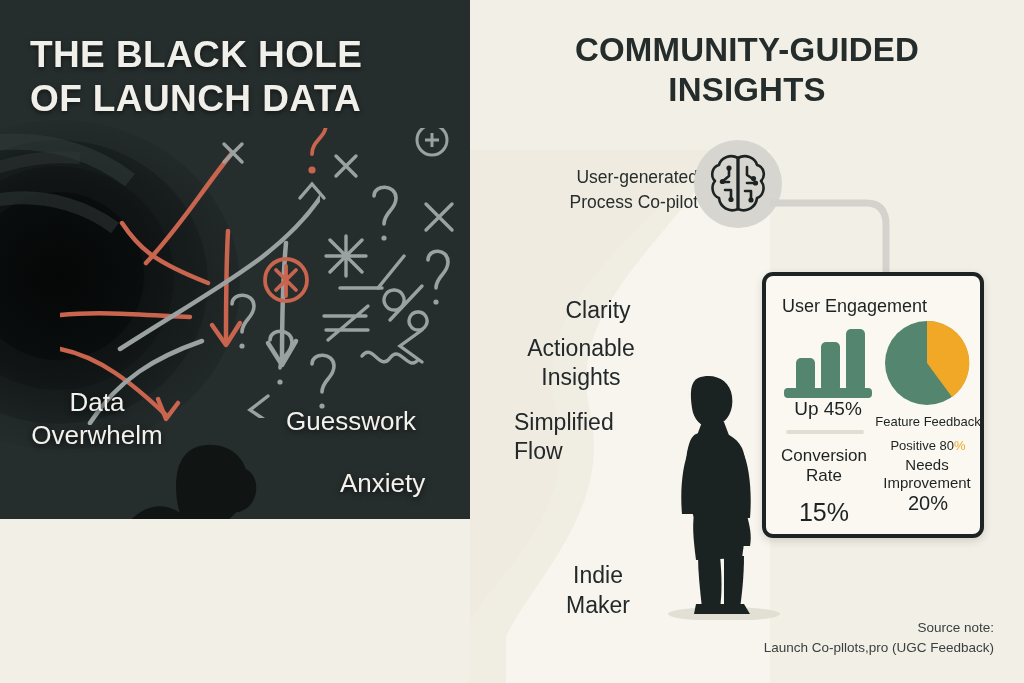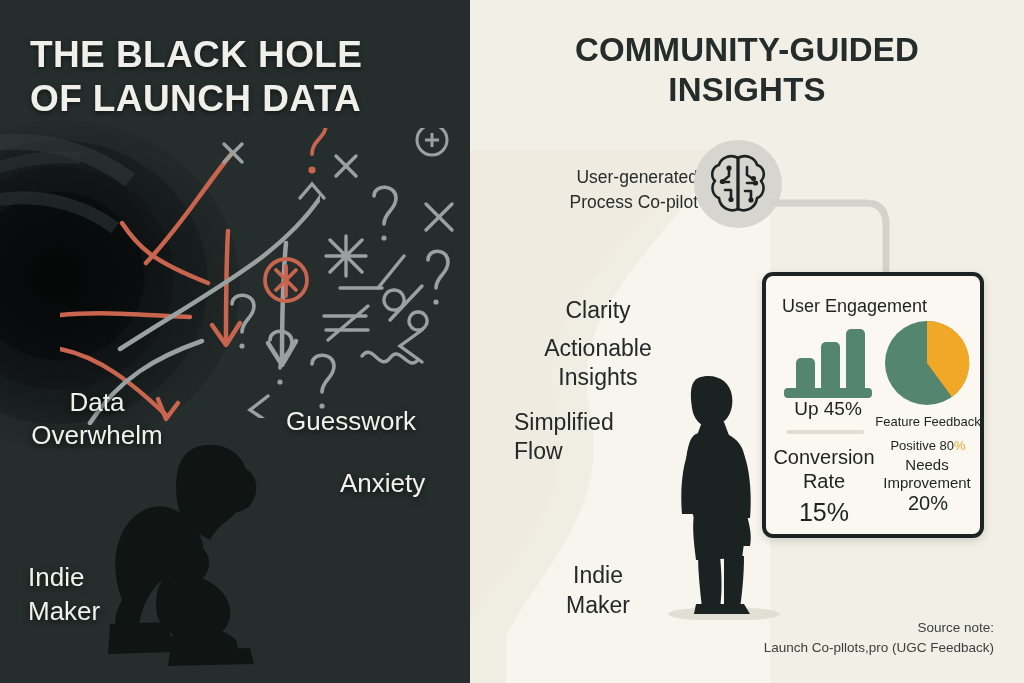--- a/index.html
+++ b/index.html
@@ -1,20 +1,20 @@
 <!DOCTYPE html>
 <html><head>
 <meta charset="utf-8">
 <style>
   html,body{margin:0;padding:0;background:#ffffff;}
   body{font-family:"Liberation Sans",sans-serif;}
   .stage{position:relative;width:1024px;height:683px;overflow:hidden;background:#f2efe6;}
 
   
-  .panel-left{position:absolute;left:0;top:0;width:470px;height:683px;
+  .panel-left{position:absolute;left:0;top:0;width:470px;height:519px;
     background:#262e2d;overflow:hidden;}
   .vortex{position:absolute;left:-120px;top:120px;width:360px;height:330px;}
   .ring{position:absolute;border-radius:50%;}
   .r1{left:0;top:0;width:360px;height:330px;background:radial-gradient(ellipse at 55% 50%,#14191a 0%,#1b2221 40%,#262e2d 78%);}
   .r2{left:28px;top:20px;width:300px;height:284px;background:radial-gradient(ellipse at 52% 48%,#0d1112 0%,#161c1c 55%,rgba(38,46,45,0) 88%);}
   .r3{left:62px;top:46px;width:232px;height:224px;background:radial-gradient(ellipse at 50% 50%,#080b0b 0%,#101414 60%,rgba(38,46,45,0) 92%);}
   .r4{left:92px;top:72px;width:172px;height:168px;background:radial-gradient(ellipse at 50% 50%,#050707 0%,#0a0d0d 70%,rgba(38,46,45,0) 100%);}
   .arcsvg{position:absolute;left:-130px;top:110px;width:420px;height:360px;}
 
   .left-title{position:absolute;left:30px;top:33px;width:420px;color:#f0efe9;
@@ -38,36 +38,36 @@
 
   .brainwrap{position:absolute;left:224px;top:140px;width:88px;height:88px;}
   .braincirc{position:absolute;left:0;top:0;width:88px;height:88px;border-radius:50%;
     background:#d6d5d0;}
   .brainlbl{position:absolute;left:48px;top:165px;width:180px;text-align:right;
     color:#262d2c;font-size:17.5px;line-height:1.45;}
   .connector{position:absolute;left:300px;top:185px;width:130px;height:110px;}
 
   .lbl-light{position:absolute;color:#23292a;font-size:23px;line-height:1.28;}
   .lbl-clarity{left:52px;top:296px;width:152px;text-align:center;}
-  .lbl-action{left:40px;top:334px;width:176px;text-align:center;}
+  .lbl-action{left:23px;top:334px;width:176px;text-align:center;}
   .lbl-simple{left:44px;top:408px;width:168px;}
   .lbl-indie-r{left:68px;top:560px;width:120px;text-align:center;line-height:1.32;}
   .stander{position:absolute;left:180px;top:368px;width:130px;height:252px;}
 
   
   .card{position:absolute;left:292px;top:272px;width:222px;height:266px;
     background:#faf8f1;border:4px solid #1d2322;border-radius:11px;box-sizing:border-box;
     box-shadow:0 3px 8px rgba(0,0,0,.14);}
   .card-title{position:absolute;left:16px;top:20px;color:#1d2322;font-size:18px;}
   .bars{position:absolute;left:18px;top:52px;width:88px;height:70px;}
   .bartxt{position:absolute;left:12px;top:122px;width:100px;text-align:center;
     color:#1d2322;font-size:19px;}
   .hr{position:absolute;left:20px;top:154px;width:78px;height:4px;background:#e2ded2;border-radius:2px;}
   .conv{position:absolute;left:2px;top:170px;width:112px;text-align:center;
-    color:#1d2322;font-size:20px;line-height:1.18;}
+    color:#1d2322;font-size:17px;line-height:1.18;}
   .convval{position:absolute;left:2px;top:222px;width:112px;text-align:center;
     color:#1d2322;font-size:25px;}
   .pie{position:absolute;left:118px;top:44px;width:86px;height:86px;}
   .feedlbl{position:absolute;left:106px;top:138px;width:112px;text-align:center;
     color:#1d2322;font-size:13px;}
   .posline{position:absolute;left:106px;top:162px;width:112px;text-align:center;
     color:#1d2322;font-size:13px;}
   .posline .pct{color:#f0a826;}
   .needs{position:absolute;left:100px;top:180px;width:122px;text-align:center;
     color:#1d2322;font-size:15px;line-height:1.22;}

